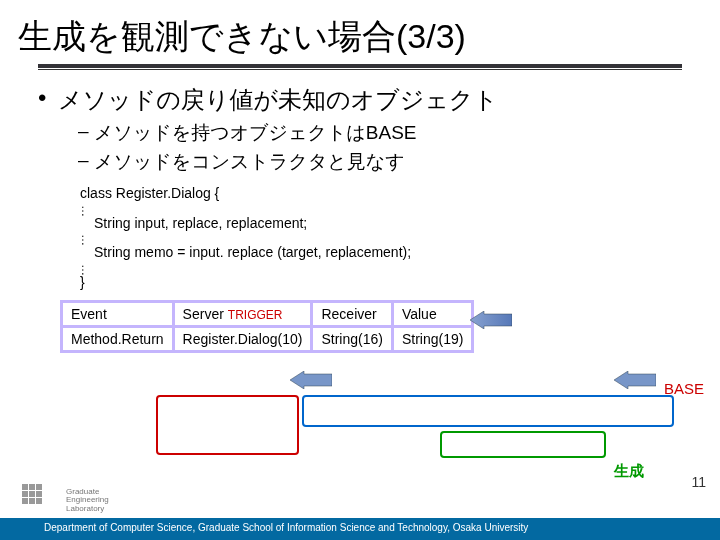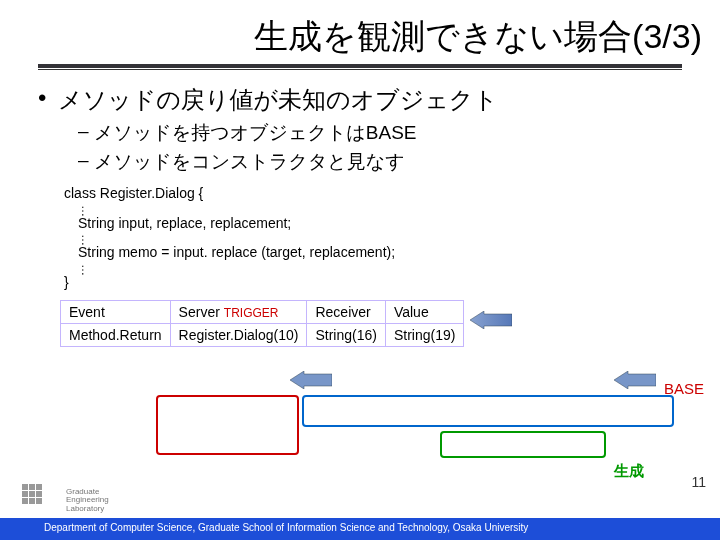--- a/index.html
+++ b/index.html
@@ -1,40 +1,40 @@
 <!DOCTYPE html>
 <html><head>
 <meta charset="utf-8">
 <style>
   * { margin:0; padding:0; box-sizing:border-box; }
   body { width:720px; height:540px; background:#fff; font-family:"Meiryo","MS Gothic",sans-serif; position:relative; overflow:hidden; }
   .slide { width:720px; height:540px; position:relative; padding:8px 18px 0 18px; }
-  .title { font-size:34px; text-align:right; margin:6px 0 4px 0; }
+  .title { font-size:34px; text-align:left; margin:6px 0 4px 0; }
   .rule-top { border:none; border-top:4px solid #333237; margin:2px 20px 0 20px; }
   .rule-thin { border:none; border-top:1px solid #333; margin:1px 20px 14px 20px; }
   .bullet1 { font-size:24px; margin:6px 0 4px 20px; position:relative; padding-left:20px; }
   .bullet1::before { content:"•"; position:absolute; left:0; top:0; }
   .bullet2 { font-size:19px; margin:3px 0 3px 60px; position:relative; padding-left:16px; }
   .bullet2::before { content:"–"; position:absolute; left:0; top:0; }
   .code { font-size:14px; margin:8px 0 0 46px; line-height:1.55; }
-  .code .line { white-space:pre; }
+  .code .line { white-space:pre;margin-left:16px; }
   .vdots { writing-mode:vertical-rl; font-size:12px; margin-left:16px; letter-spacing:-4px; line-height:0.8; color:#000; }
   table.tbl { border-collapse:collapse; margin:6px 0 0 42px; font-size:14px; }
-  table.tbl td { border:1px solid #c4b5fd; padding:3px 8px; vertical-align:middle; }
+  table.tbl td { border:3px solid #c4b5fd; padding:3px 8px; vertical-align:middle; }
   .srv-wrap { position:relative; display:inline-block; }
   .trig { color:#c00; font-size:12px; margin-left:4px; }
   .base { color:#c00; font-size:15px; position:absolute; right:16px; top:380px; }
   .gen { color:#090; font-weight:bold; font-size:15px; position:absolute; left:614px; top:462px; }
   .box-red { position:absolute; border:2px solid #c00; border-radius:4px; }
   .box-blue { position:absolute; border:2px solid #06c; border-radius:4px; }
   .box-green { position:absolute; border:2px solid #090; border-radius:4px; }
   .arrow { position:absolute; }
   .arrow svg { display:block; }
   .pagenum { position:absolute; right:14px; bottom:50px; font-size:14px; color:#333; }
-  .footer-bar { position:absolute; left:0; bottom:0; width:100%; height:22px; background:#1d4ed8; color:#fff; font-size:10px; padding:4px 0 0 44px; }
+  .footer-bar { position:absolute; left:0; bottom:0; width:100%; height:22px; background:#0369a1; color:#fff; font-size:10px; padding:4px 0 0 44px; }
   .logo { position:absolute; left:22px; bottom:24px; width:42px; height:32px; }
   .logo .grid { display:grid; grid-template:repeat(3,6px)/repeat(3,6px); gap:1px; }
   .logo .grid span { background:#999; }
   .logo-txt { position:absolute; left:66px; bottom:26px; font-size:8px; color:#777; line-height:1.1; }
 </style>
 </head>
 <body>
 
 <div class="slide">
 

